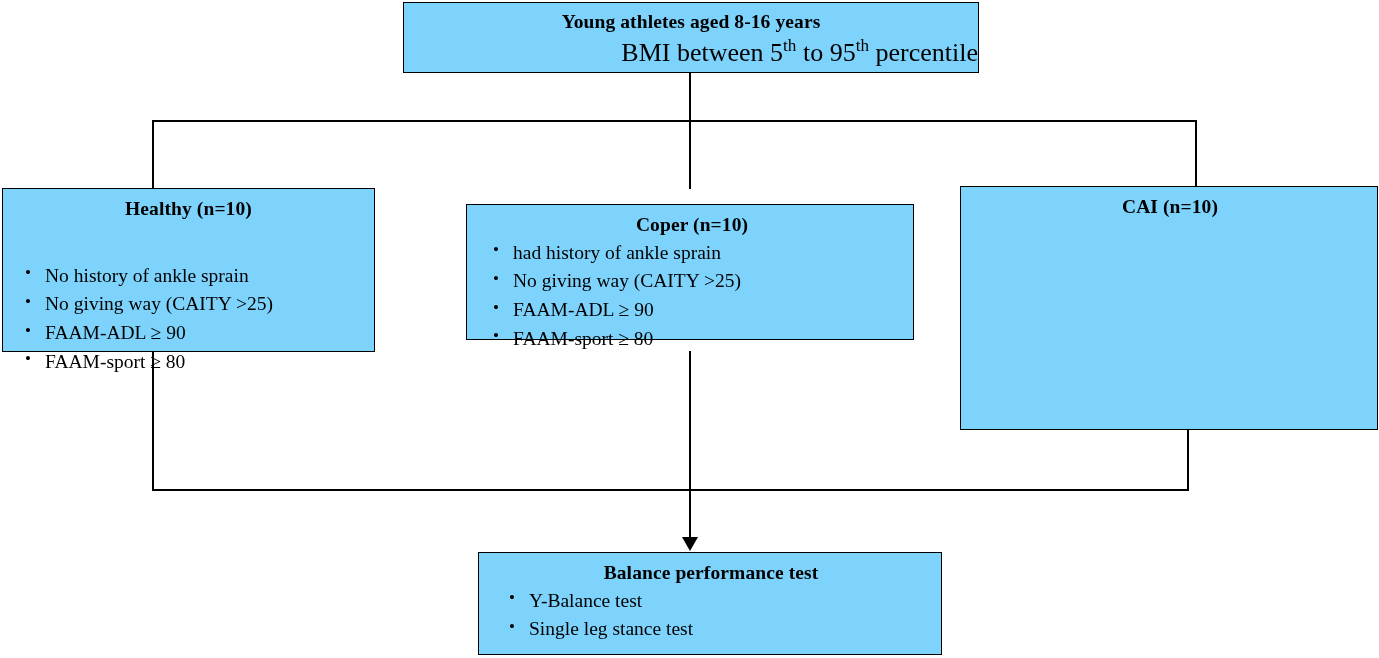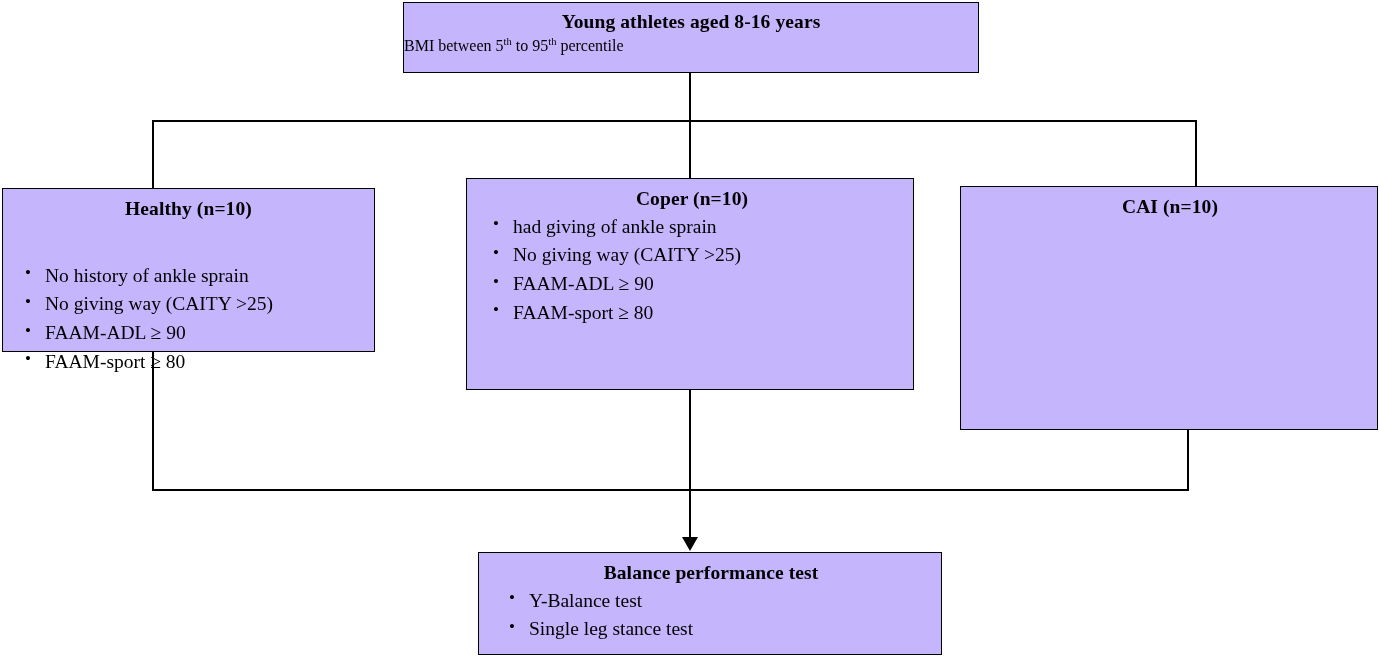--- a/index.html
+++ b/index.html
@@ -15,33 +15,33 @@
     position: relative;
     width: 1379px;
     height: 658px;
     background: #ffffff;
     overflow: hidden;
   }
   .box {
     position: absolute;
     box-sizing: border-box;
     border: 1.6px solid #000000;
-    background: #c4b5fd;
+    background: #7dd3fc;
     z-index: 2;
   }
   .box-title {
     text-align: center;
     font-weight: bold;
     font-size: 19.5px;
     line-height: 1.32;
     letter-spacing: .1px;
   }
   .box-sub {
-    text-align: left;
-    font-size: 16px;
+    text-align: right;
+    font-size: 26px;
     line-height: 1.35;
   }
   .box-sub sup {
     font-size: 0.66em;
     vertical-align: super;
     line-height: 0;
   }
   ul.bullets {
     margin: 1px 0 0 0;
     padding: 0;
@@ -59,21 +59,21 @@
     content: "\2022";
     position: absolute;
     left: 6px;
     top: -0.5px;
     font-size: 17px;
   }
 
   
   #box-top      { left: 403px; top: 2px;   width: 576px; height: 71px; padding-top: 6px; }
   #box-healthy  { left: 2px;   top: 188px; width: 373px; height: 164px; padding: 7px 8px 0 8px; }
-  #box-coper    { left: 466px; top: 178px; width: 448px; height: 212px; padding: 7px 8px 0 12px; }
+  #box-coper    { left: 466px; top: 204px; width: 448px; height: 136px; padding: 7px 8px 0 12px; }
   #box-cai      { left: 960px; top: 186px; width: 418px; height: 244px; padding: 7px 8px 0 10px; }
   #box-balance  { left: 478px; top: 552px; width: 464px; height: 103px; padding: 7px 8px 0 10px; }
 
   #box-healthy ul.bullets { margin-left: 8px; margin-top: 40px; }
   #box-coper ul.bullets   { margin-left: 8px; }
   #box-cai ul.bullets     { margin-left: 8px; }
   #box-balance ul.bullets { margin-left: 14px; }
 
   #box-cai ul.bullets li { padding-left: 28px; }
   #box-cai ul.bullets li.wrap { line-height: 1.45; }
@@ -132,21 +132,21 @@
       <li>No history of ankle sprain</li>
       <li>No giving way (CAITY &gt;25)</li>
       <li>FAAM-ADL ≥ 90</li>
       <li>FAAM-sport ≥ 80</li>
     </ul>
   </div>
 
   <div class="box" id="box-coper">
     <div class="box-title">Coper (n=10)</div>
     <ul class="bullets">
-      <li>had giving of ankle sprain</li>
+      <li>had history of ankle sprain</li>
       <li>No giving way (CAITY &gt;25)</li>
       <li>FAAM-ADL ≥ 90</li>
       <li>FAAM-sport ≥ 80</li>
     </ul>
   </div>
 
   <div class="box" id="box-cai">
     <div class="box-title">CAI (n=10)</div>
   </div>
 

